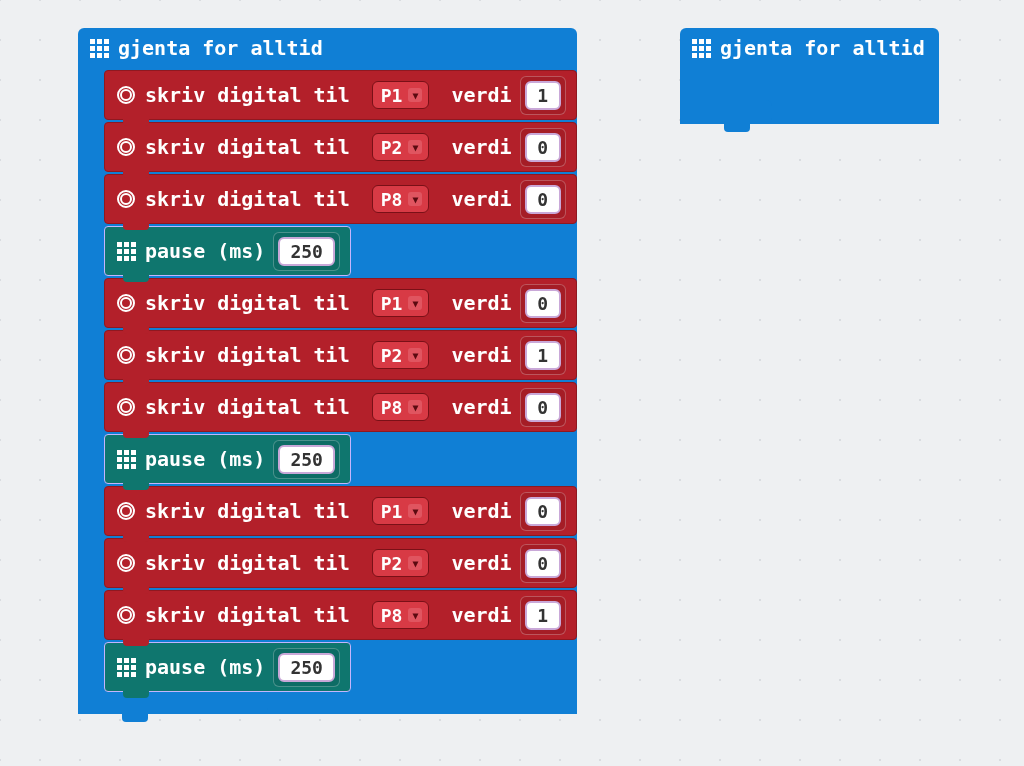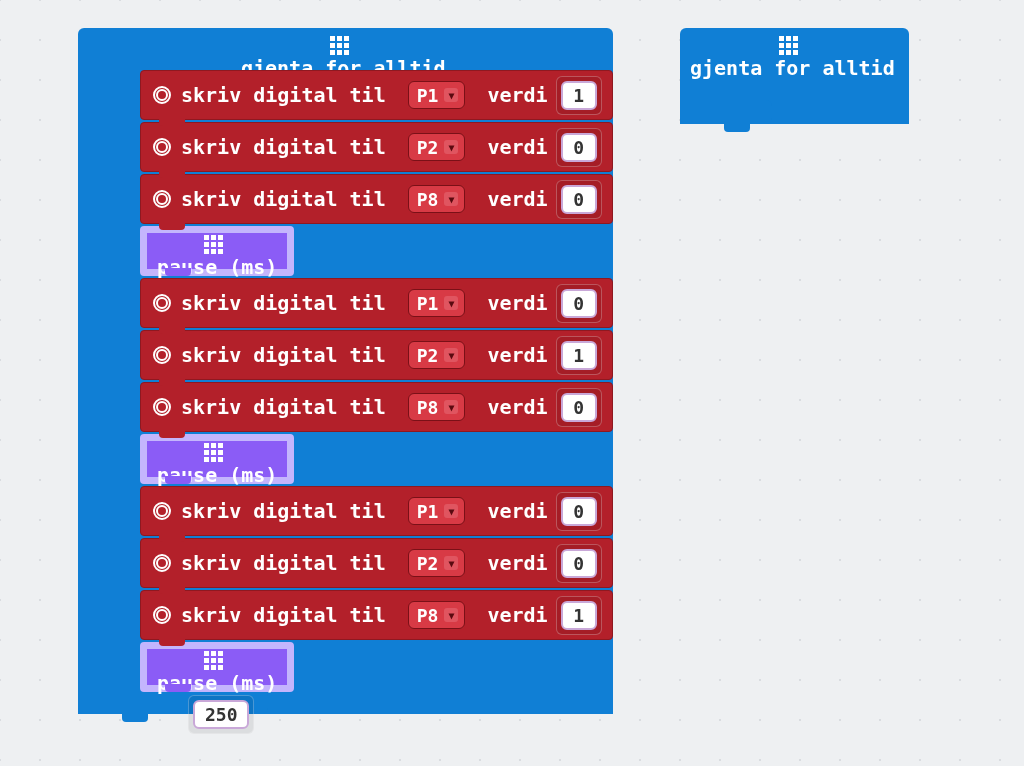--- a/index.html
+++ b/index.html
@@ -31,27 +31,25 @@
     position: relative;
   }
   .c-header {
     display: flex;
     align-items: center;
     padding: 6px 14px 6px 10px;
     height: 40px;
     font-size: 20px;
     font-weight: 600;
     white-space: nowrap;
-    flex-direction: column;
   }
   .c-body-row {
     display: flex;
     flex-direction: row;
     align-items: flex-end;
-    padding-left: 36px;
   }
   .c-arm {
     width: 26px;
     background: #107fd5;
     border-radius: 0 0 0 6px;
     position: relative;
   }
   .c-inner {
     display: flex;
     flex-direction: column;
@@ -73,21 +71,21 @@
     align-items: center;
     padding: 0 10px;
     height: 50px;
     color: #fff;
     font-size: 20px;
     font-weight: 600;
     position: relative;
     white-space: nowrap;
   }
   .stmt.red { background: #b3202a; border: 1px solid #8f1820; }
-  .stmt.blue { background: #8b5cf6; border: 7px solid #c4b5fd; flex-direction: column; }
+  .stmt.blue { background: #0f766e; border: 1px solid #c4b5fd; }
 
   .icon {
     width: 22px;
     height: 22px;
     display: inline-flex;
     align-items: center;
     justify-content: center;
     margin-right: 8px;
     flex: 0 0 auto;
   }

